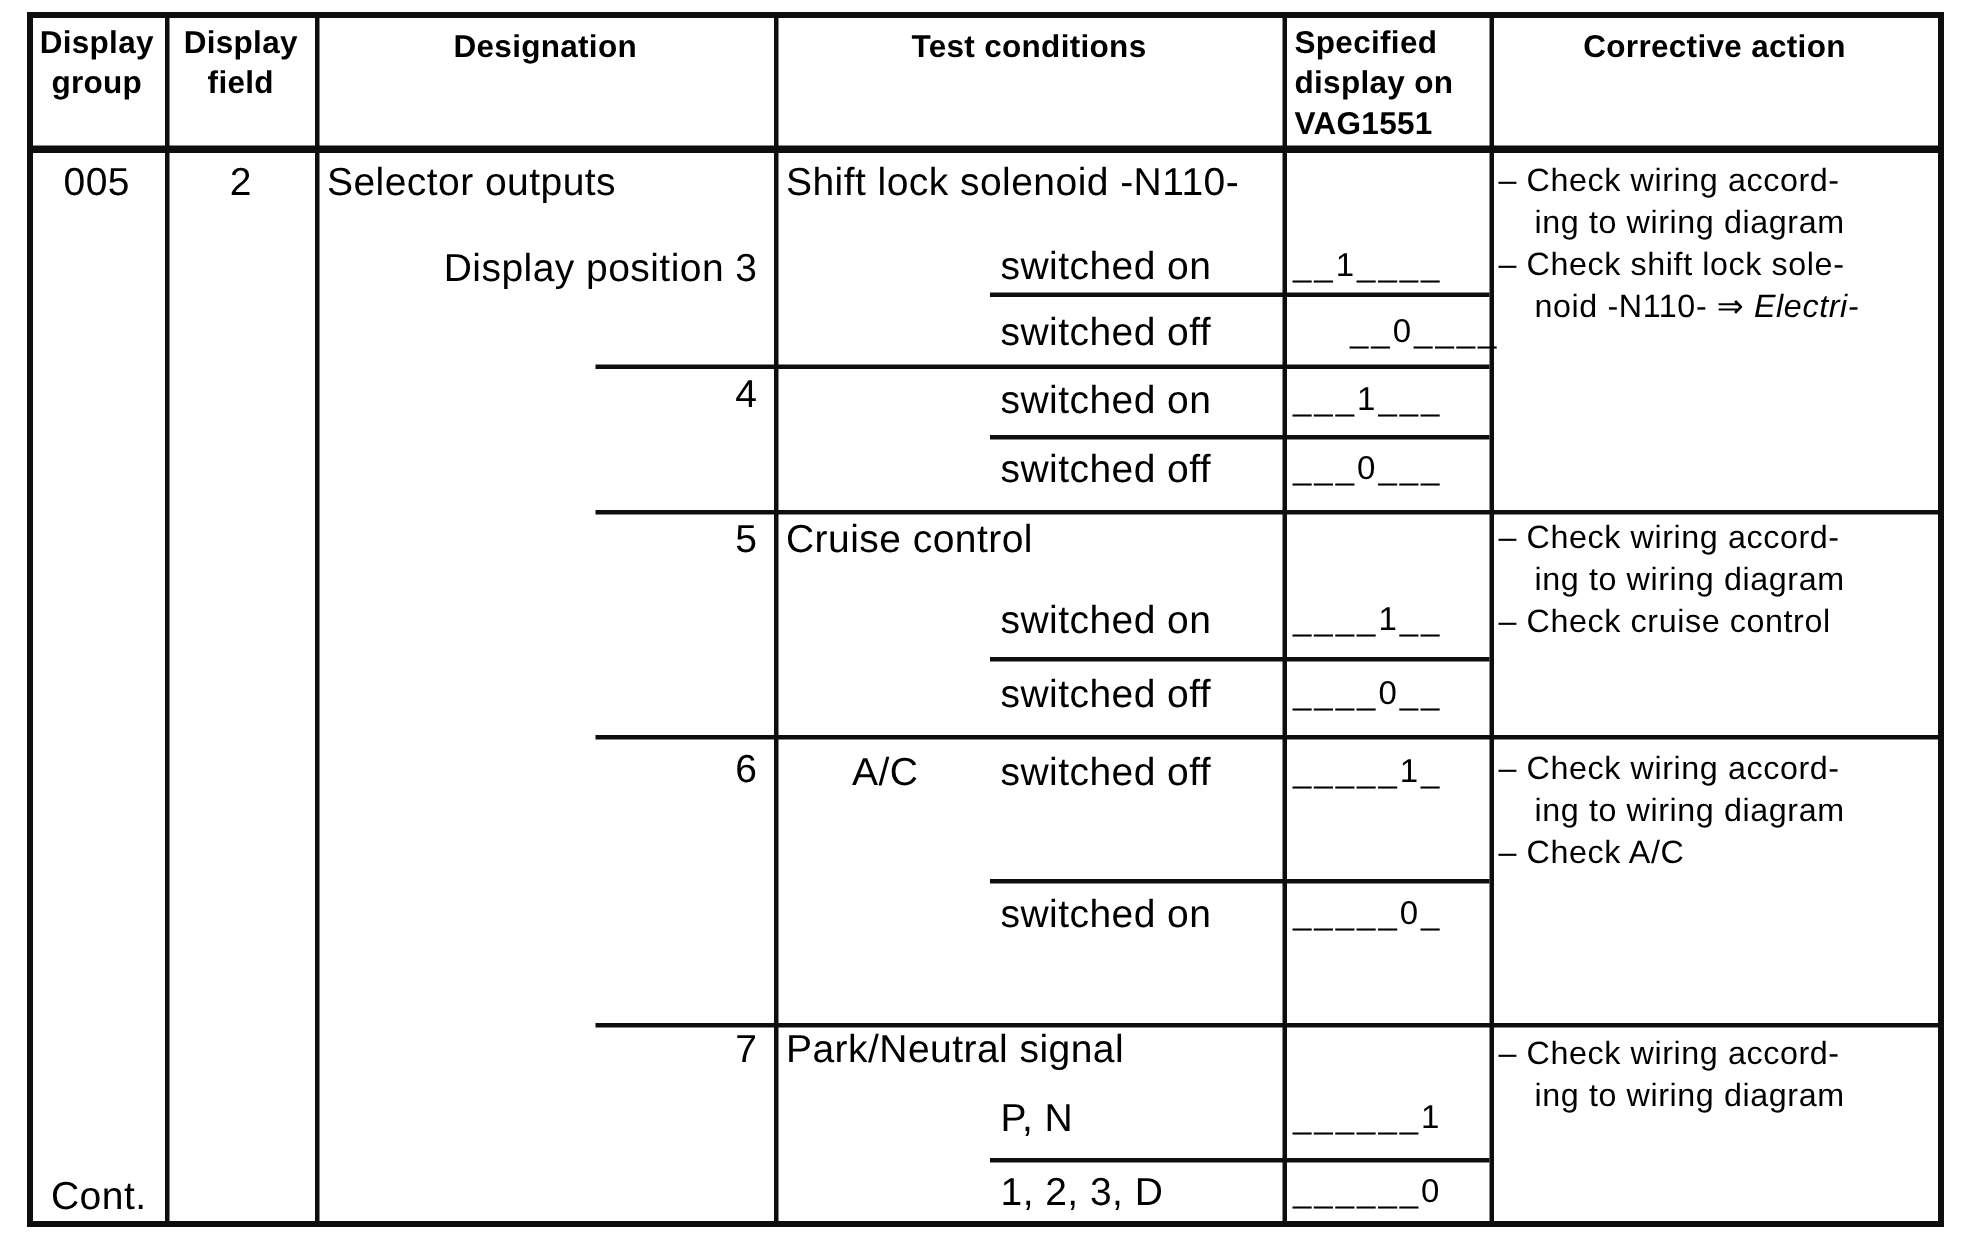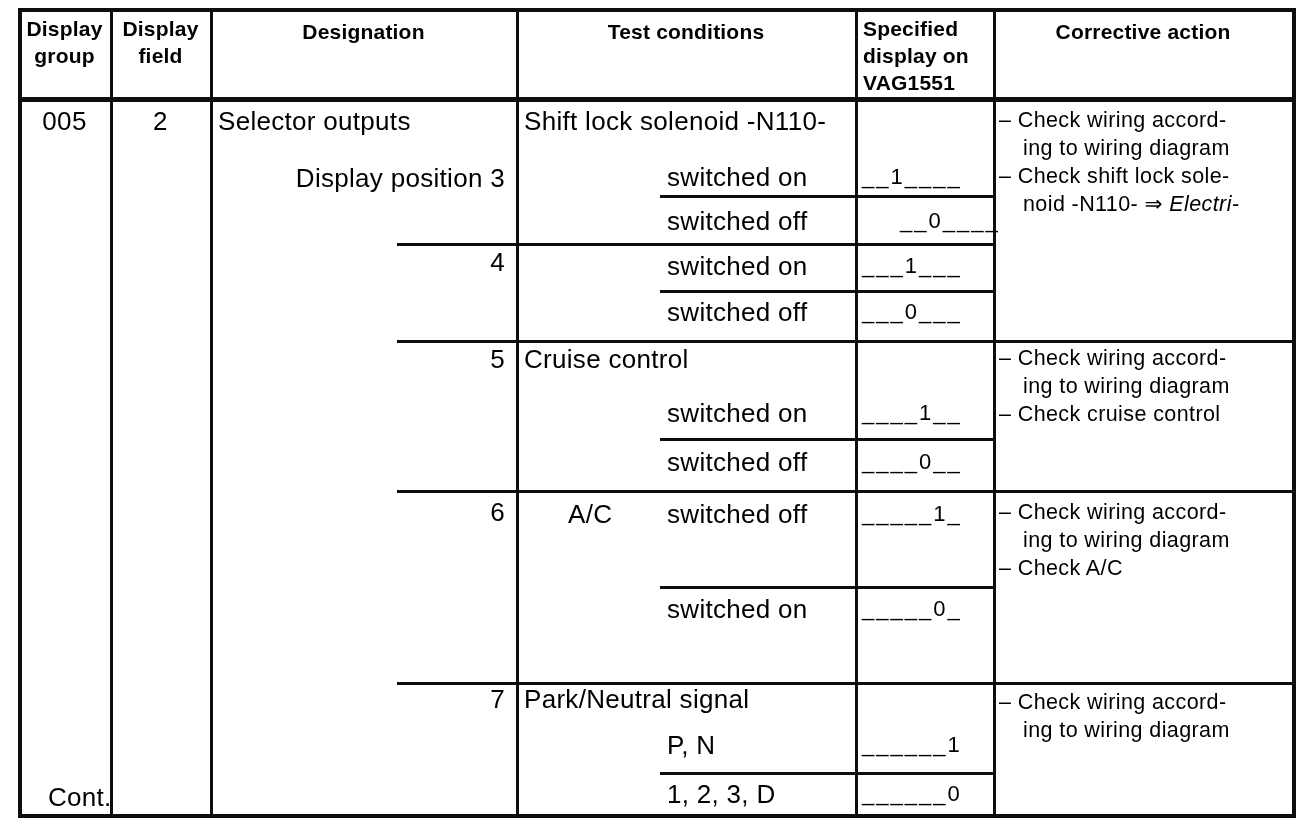--- a/index.html
+++ b/index.html
@@ -84,21 +84,21 @@
 
   <div class="hdr center" style="left:21px; top:15px; width:87px;">Display group</div>
   <div class="hdr center" style="left:113px; top:15px; width:95px;">Display field</div>
   <div class="hdr center" style="left:213px; top:18px; width:301px;">Designation</div>
   <div class="hdr center" style="left:519px; top:18px; width:334px;">Test conditions</div>
   <div class="hdr" style="left:863px; top:15px; width:126px;">Specified display on VAG1551</div>
   <div class="hdr center" style="left:996px; top:18px; width:294px;">Corrective action</div>
 
   <div class="t center" style="left:21px; top:108px; width:87px;">005</div>
   <div class="t center" style="left:113px; top:108px; width:95px;">2</div>
-  <div class="t" style="left:48px; top:784px;">Cont.</div>
+  <div class="t" style="left:34px; top:784px;">Cont.</div>
 
   <div class="t" style="left:218px; top:108px;">Selector outputs</div>
   <div class="t right" style="left:212px; top:165px; width:293px;">Display position 3</div>
   <div class="t right" style="left:212px; top:249px; width:293px;">4</div>
   <div class="t right" style="left:212px; top:346px; width:293px;">5</div>
   <div class="t right" style="left:212px; top:499px; width:293px;">6</div>
   <div class="t right" style="left:212px; top:686px; width:293px;">7</div>
 
   <div class="t" style="left:524px; top:108px;">Shift lock solenoid -N110-</div>
   <div class="t" style="left:667px; top:164px;">switched on</div>

